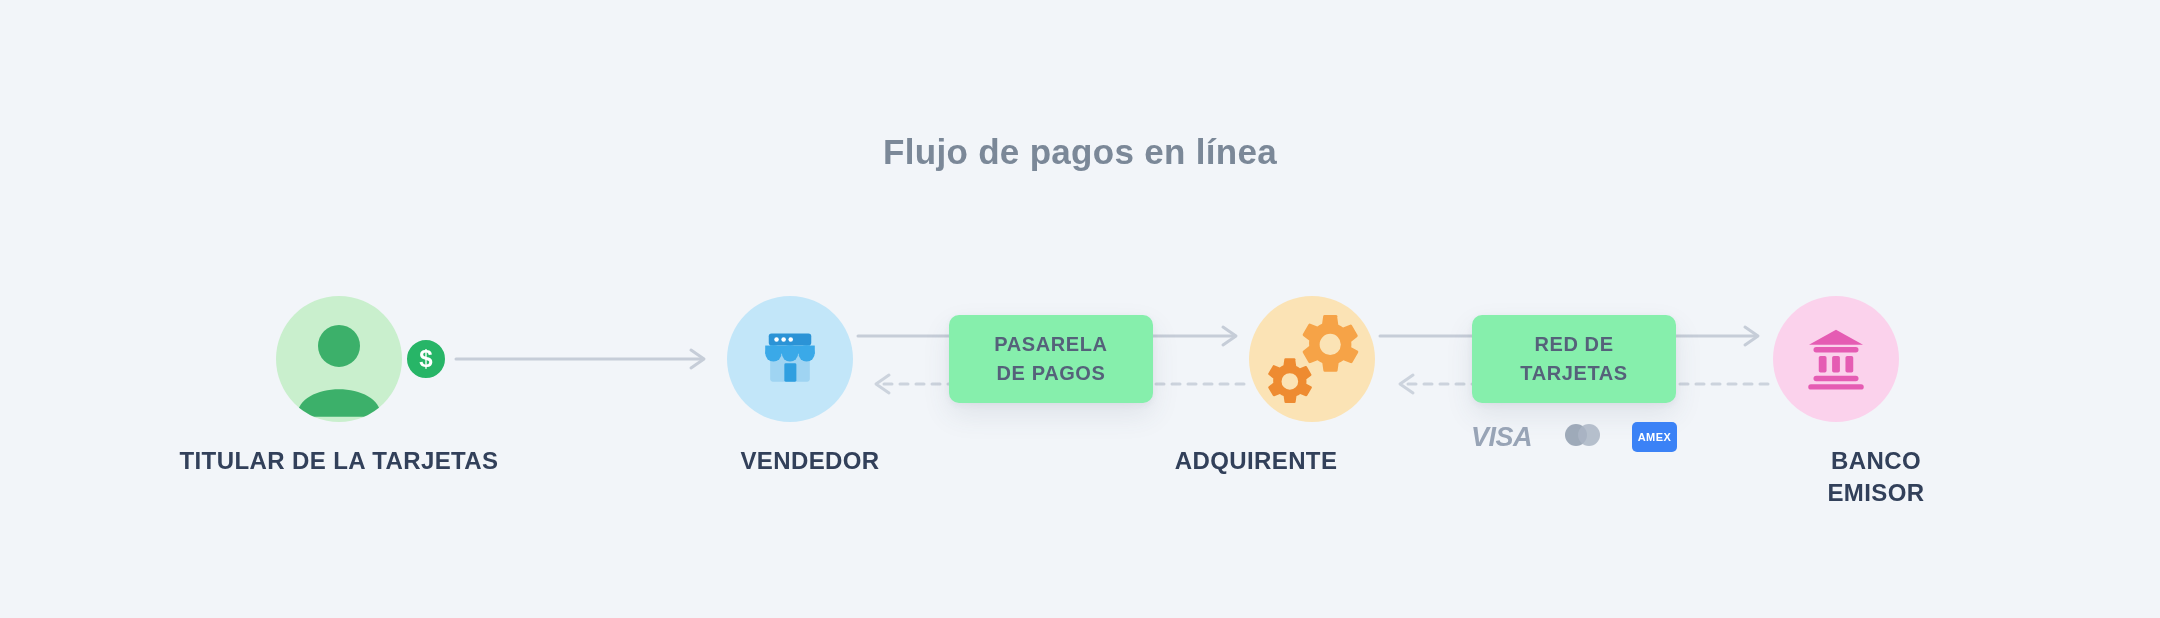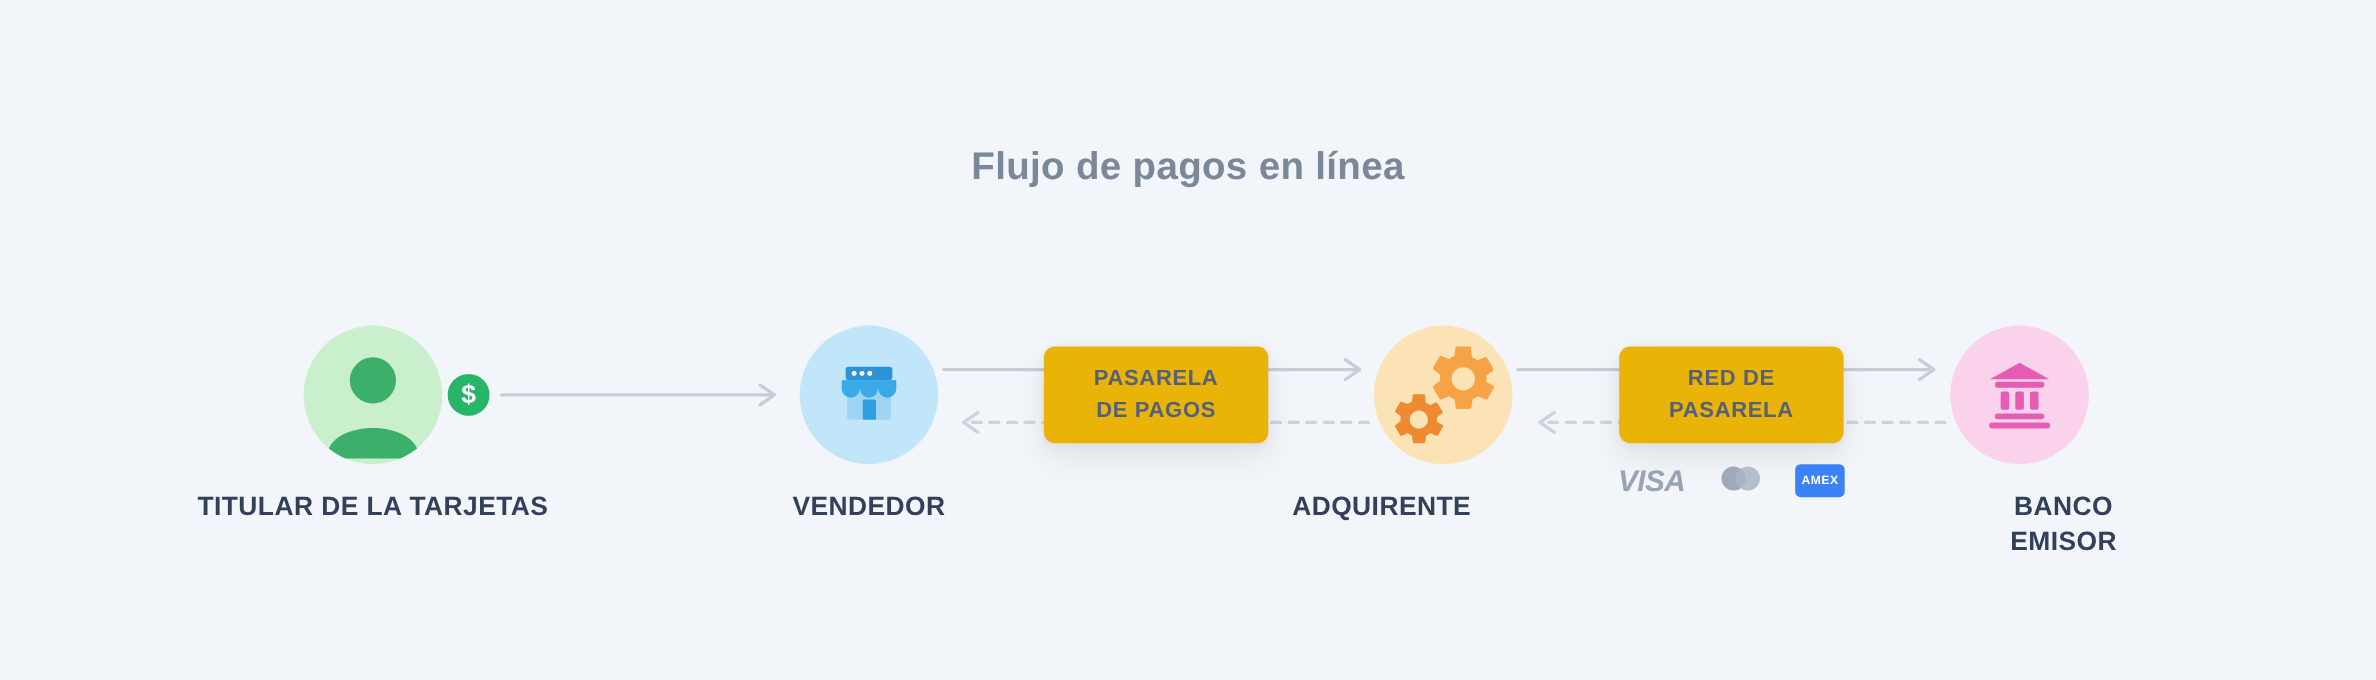--- a/index.html
+++ b/index.html
@@ -67,21 +67,21 @@
     font-weight: 700;
     font-size: 24px;
     line-height: 1;
   }
 
   .connector-box {
     position: absolute;
     top: 291px;
     width: 204px;
     height: 88px;
-    background: #eab308;
+    background: #86efac;
     border-radius: 10px;
     box-shadow: 0 12px 28px rgba(60, 75, 100, 0.10), 0 2px 6px rgba(60, 75, 100, 0.06);
     display: flex;
     align-items: center;
     justify-content: center;
     text-align: center;
     color: #55617a;
     font-size: 20px;
     font-weight: 700;
     letter-spacing: 0.6px;
@@ -98,21 +98,21 @@
     transform: translateX(-50%);
     color: #32405a;
     font-size: 24px;
     font-weight: 700;
     letter-spacing: 0.4px;
     text-align: center;
     line-height: 1.35;
     white-space: nowrap;
   }
   .label-cardholder { left: 339px; }
-  .label-merchant   { left: 790px; }
+  .label-merchant   { left: 810px; }
   .label-acquirer   { left: 1256px; }
   .label-issuer     { left: 1876px; white-space: normal; width: 150px; }
 
   .card-logos {
     position: absolute;
     left: 1471px;
     top: 393px;
     width: 206px;
     height: 40px;
     display: flex;
@@ -216,21 +216,21 @@
           <path d="M19.14,12.94a7,7 0 0 0 .06-.94 7,7 0 0 0-.06-.94l2.03-1.58a.5.5 0 0 0 .12-.64l-1.92-3.32a.5.5 0 0 0-.61-.22l-2.39.96a7,7 0 0 0-1.62-.94l-.36-2.54A.5.5 0 0 0 13.9,2h-3.8a.5.5 0 0 0-.5.42l-.36,2.54a7,7 0 0 0-1.62.94l-2.39-.96a.5.5 0 0 0-.61.22L2.7,8.48a.5.5 0 0 0 .12.64l2.03,1.58a7,7 0 0 0 0,1.88L2.82,14.16a.5.5 0 0 0-.12.64l1.92,3.32c.14.24.42.34.68.24l2.39-.96a7,7 0 0 0 1.62.94l.36,2.54a.5.5 0 0 0 .5.42h3.84a.5.5 0 0 0 .5-.42l.36-2.54a7,7 0 0 0 1.62-.94l2.39.96c.26.1.54,0 .68-.24l1.92-3.32a.5.5 0 0 0-.12-.64ZM12,15.6A3.6,3.6 0 1 1 15.6,12 3.6,3.6 0 0 1 12,15.6Z"></path>
         </g>
         <g transform="translate(5,22) scale(0.88)" fill="#ee8b31">
           <path d="M19.14,12.94a7,7 0 0 0 .06-.94 7,7 0 0 0-.06-.94l2.03-1.58a.5.5 0 0 0 .12-.64l-1.92-3.32a.5.5 0 0 0-.61-.22l-2.39.96a7,7 0 0 0-1.62-.94l-.36-2.54A.5.5 0 0 0 13.9,2h-3.8a.5.5 0 0 0-.5.42l-.36,2.54a7,7 0 0 0-1.62.94l-2.39-.96a.5.5 0 0 0-.61.22L2.7,8.48a.5.5 0 0 0 .12.64l2.03,1.58a7,7 0 0 0 0,1.88L2.82,14.16a.5.5 0 0 0-.12.64l1.92,3.32c.14.24.42.34.68.24l2.39-.96a7,7 0 0 0 1.62.94l.36,2.54a.5.5 0 0 0 .5.42h3.84a.5.5 0 0 0 .5-.42l.36-2.54a7,7 0 0 0 1.62-.94l2.39.96c.26.1.54,0 .68-.24l1.92-3.32a.5.5 0 0 0-.12-.64ZM12,15.6A3.6,3.6 0 1 1 15.6,12 3.6,3.6 0 0 1 12,15.6Z"></path>
         </g>
       </svg>
     </span>
   </div>
 
   <div class="connector-box box-network">
-    <span>RED DE PASARELA</span>
+    <span>RED DE TARJETAS</span>
   </div>
 
   <div class="node-circle circle-issuer">
     <span>
       <svg width="72" height="72" viewBox="0 0 48 48" fill="#e55cb3">
         <path d="M24 4.5 L42 14.5 L6 14.5 Z"></path>
         <rect x="9" y="16" width="30" height="3.6" rx="1.8"></rect>
         <rect x="12.5" y="22" width="5.2" height="11" rx="1.2"></rect>
         <rect x="21.4" y="22" width="5.2" height="11" rx="1.2"></rect>
         <rect x="30.3" y="22" width="5.2" height="11" rx="1.2"></rect>

